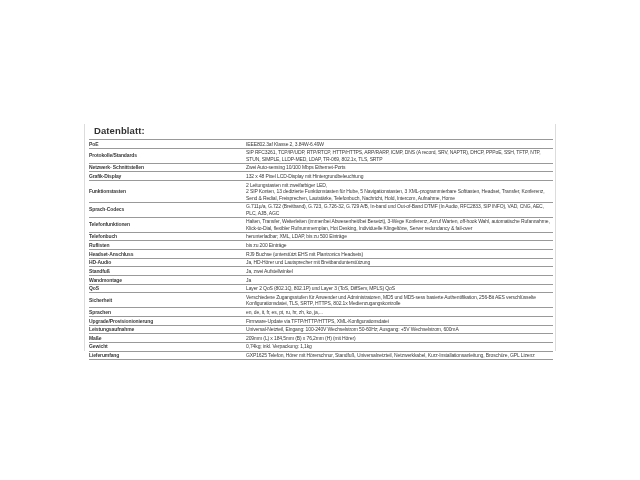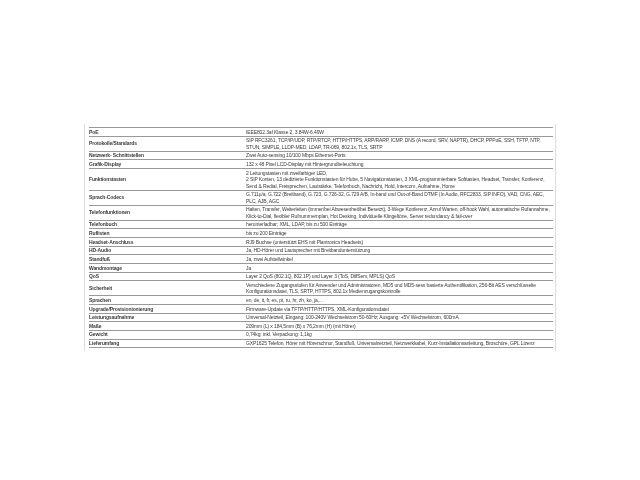--- a/index.html
+++ b/index.html
@@ -59,20 +59,21 @@
   td.val {
     width: 307px;
     white-space: pre-line;
     word-wrap: break-word;
   }
 </style>
 </head>
 <body>
 
 <div class="content-frame">
+  <h2 class="sheet-heading">Datenblatt:</h2>
   <table class="spec-table">
     <tbody>
         <tr>
           <td class="lbl">PoE</td>
           <td class="val">IEEE802.3af Klasse 2, 3.84W-6.49W</td>
         </tr>
         <tr>
           <td class="lbl">Protokolle/Standards</td>
           <td class="val">SIP RFC3261, TCP/IP/UDP, RTP/RTCP, HTTP/HTTPS, ARP/RARP, ICMP, DNS (A record, SRV, NAPTR), DHCP, PPPoE, SSH, TFTP, NTP, STUN, SIMPLE, LLDP-MED, LDAP, TR-069, 802.1x, TLS, SRTP</td>
         </tr>

